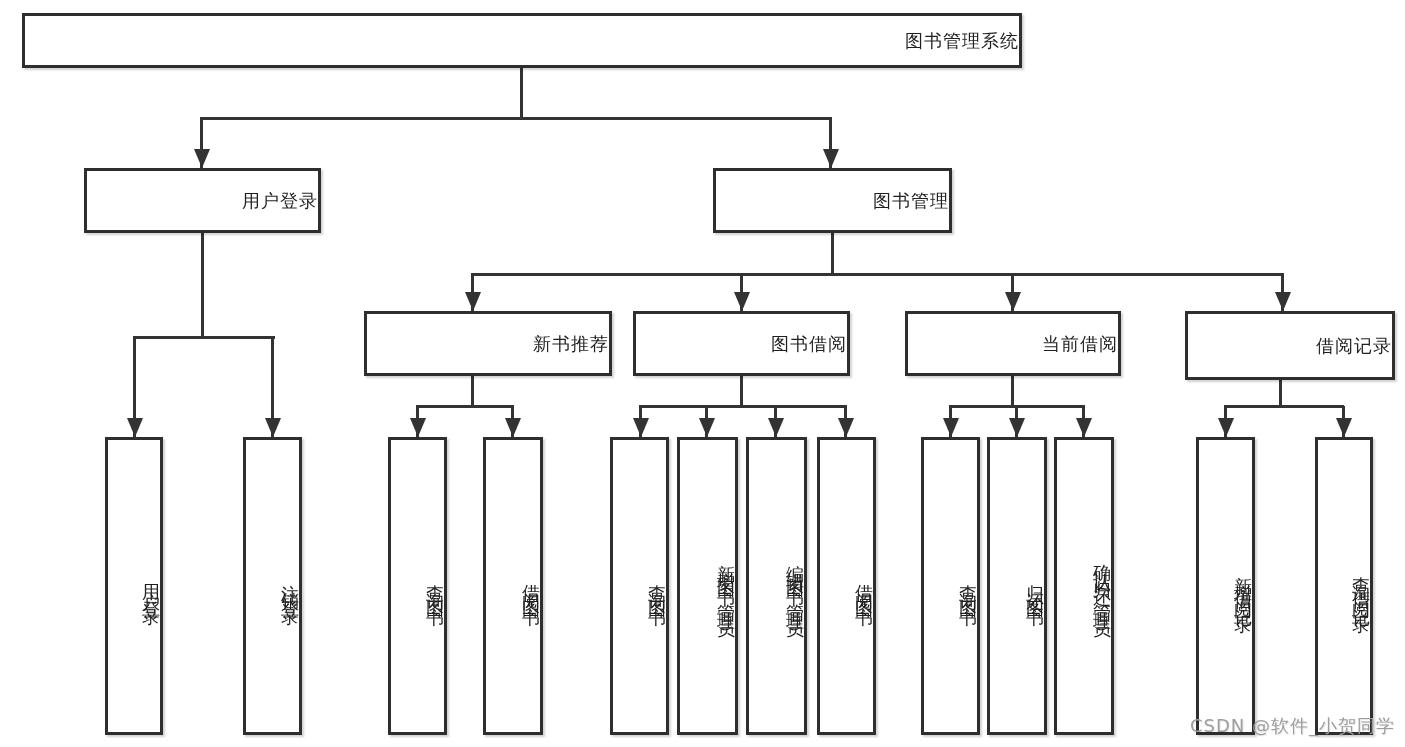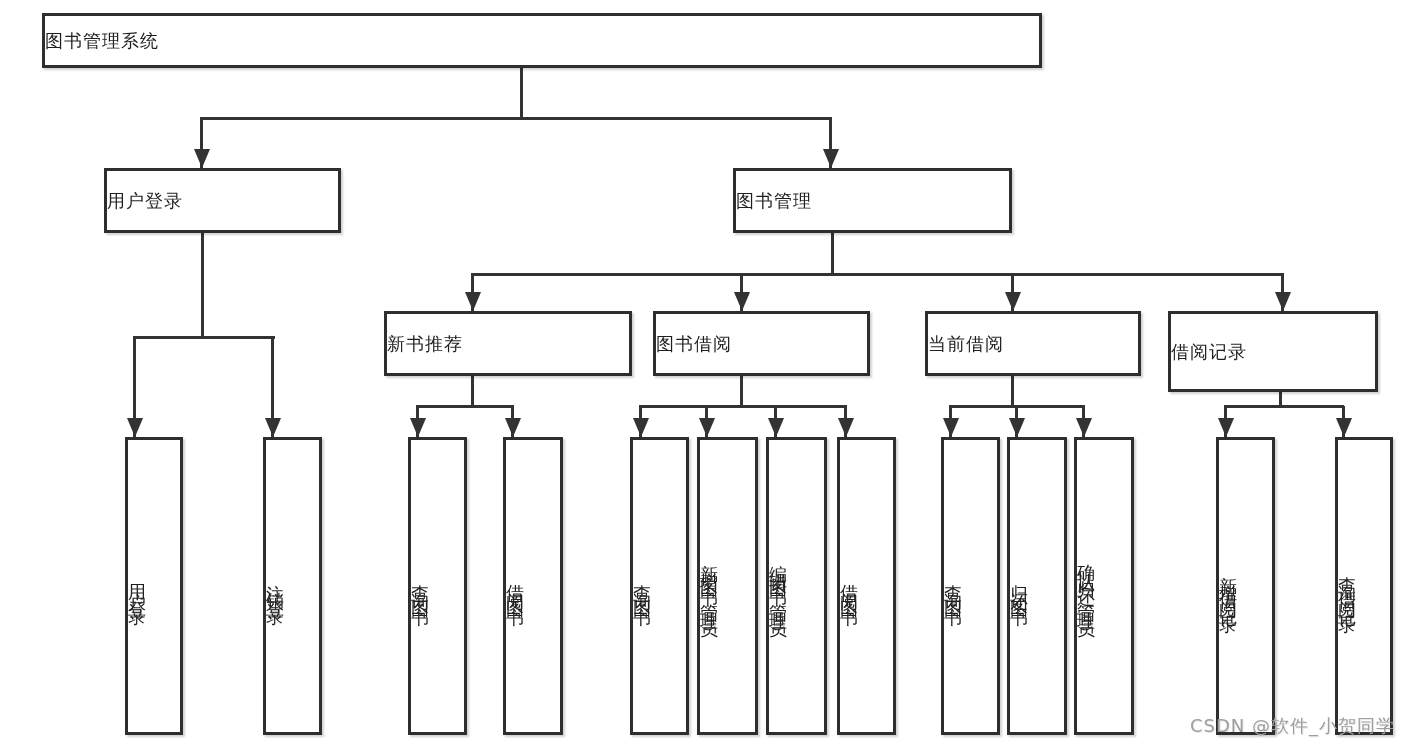--- a/index.html
+++ b/index.html
@@ -11,27 +11,26 @@
     overflow:hidden;
     color:#1f1f1f;
   }
   .box{
     position:absolute;
     box-sizing:border-box;
     background:#ffffff;
     border:3px solid #2e2e2e;
     display:flex;
     align-items:center;
-    justify-content:flex-start;
+    justify-content:flex-end;
     box-shadow:2px 2px 2px rgba(0,0,0,0.18);
     font-size:18px;
     letter-spacing:1px;
     color:#1f1f1f;
     z-index:2;
-    margin-left:20px;
   }
   .leaf span{
     writing-mode:vertical-lr;
     text-orientation:mixed;
     letter-spacing:8px;
     line-height:1;
     font-size:18px;
   }
   .hline,.vline{
     position:absolute;
@@ -76,21 +75,21 @@
   </div>
 
   <div class="vline" style="left:520px;top:68px;height:50px;"></div>
   <div class="hline" style="left:200px;top:117px;width:632px;"></div>
   <div class="varrow" style="left:200px;top:118px;height:50px;"></div>
   <div class="varrow" style="left:829px;top:118px;height:50px;"></div>
 
   <div class="box" style="left:84px;top:168px;width:237px;height:65px;">
     <span>用户登录</span>
   </div>
-  <div class="box" style="left:713px;top:168px;width:279px;height:65px;">
+  <div class="box" style="left:713px;top:168px;width:239px;height:65px;">
     <span>图书管理</span>
   </div>
 
   <div class="vline" style="left:201px;top:233px;height:103px;"></div>
   <div class="hline" style="left:133px;top:336px;width:142px;"></div>
   <div class="varrow" style="left:133px;top:337px;height:100px;"></div>
   <div class="varrow" style="left:271px;top:337px;height:100px;"></div>
 
   <div class="vline" style="left:831px;top:233px;height:40px;"></div>
   <div class="hline" style="left:471px;top:273px;width:813px;"></div>
@@ -101,21 +100,21 @@
 
   <div class="box" style="left:364px;top:311px;width:248px;height:65px;">
     <span>新书推荐</span>
   </div>
   <div class="box" style="left:905px;top:311px;width:216px;height:65px;">
     <span>当前借阅</span>
   </div>
   <div class="box" style="left:633px;top:311px;width:217px;height:65px;">
     <span>图书借阅</span>
   </div>
-  <div class="box" style="left:1148px;top:311px;width:210px;height:81px;">
+  <div class="box" style="left:1185px;top:311px;width:210px;height:69px;">
     <span>借阅记录</span>
   </div>
 
   <div class="vline" style="left:471px;top:376px;height:29px;"></div>
   <div class="hline" style="left:416px;top:405px;width:98px;"></div>
   <div class="varrow" style="left:416px;top:406px;height:31px;"></div>
   <div class="varrow" style="left:511px;top:406px;height:31px;"></div>
 
   <div class="vline" style="left:740px;top:376px;height:29px;"></div>
   <div class="hline" style="left:639px;top:405px;width:208px;"></div>

